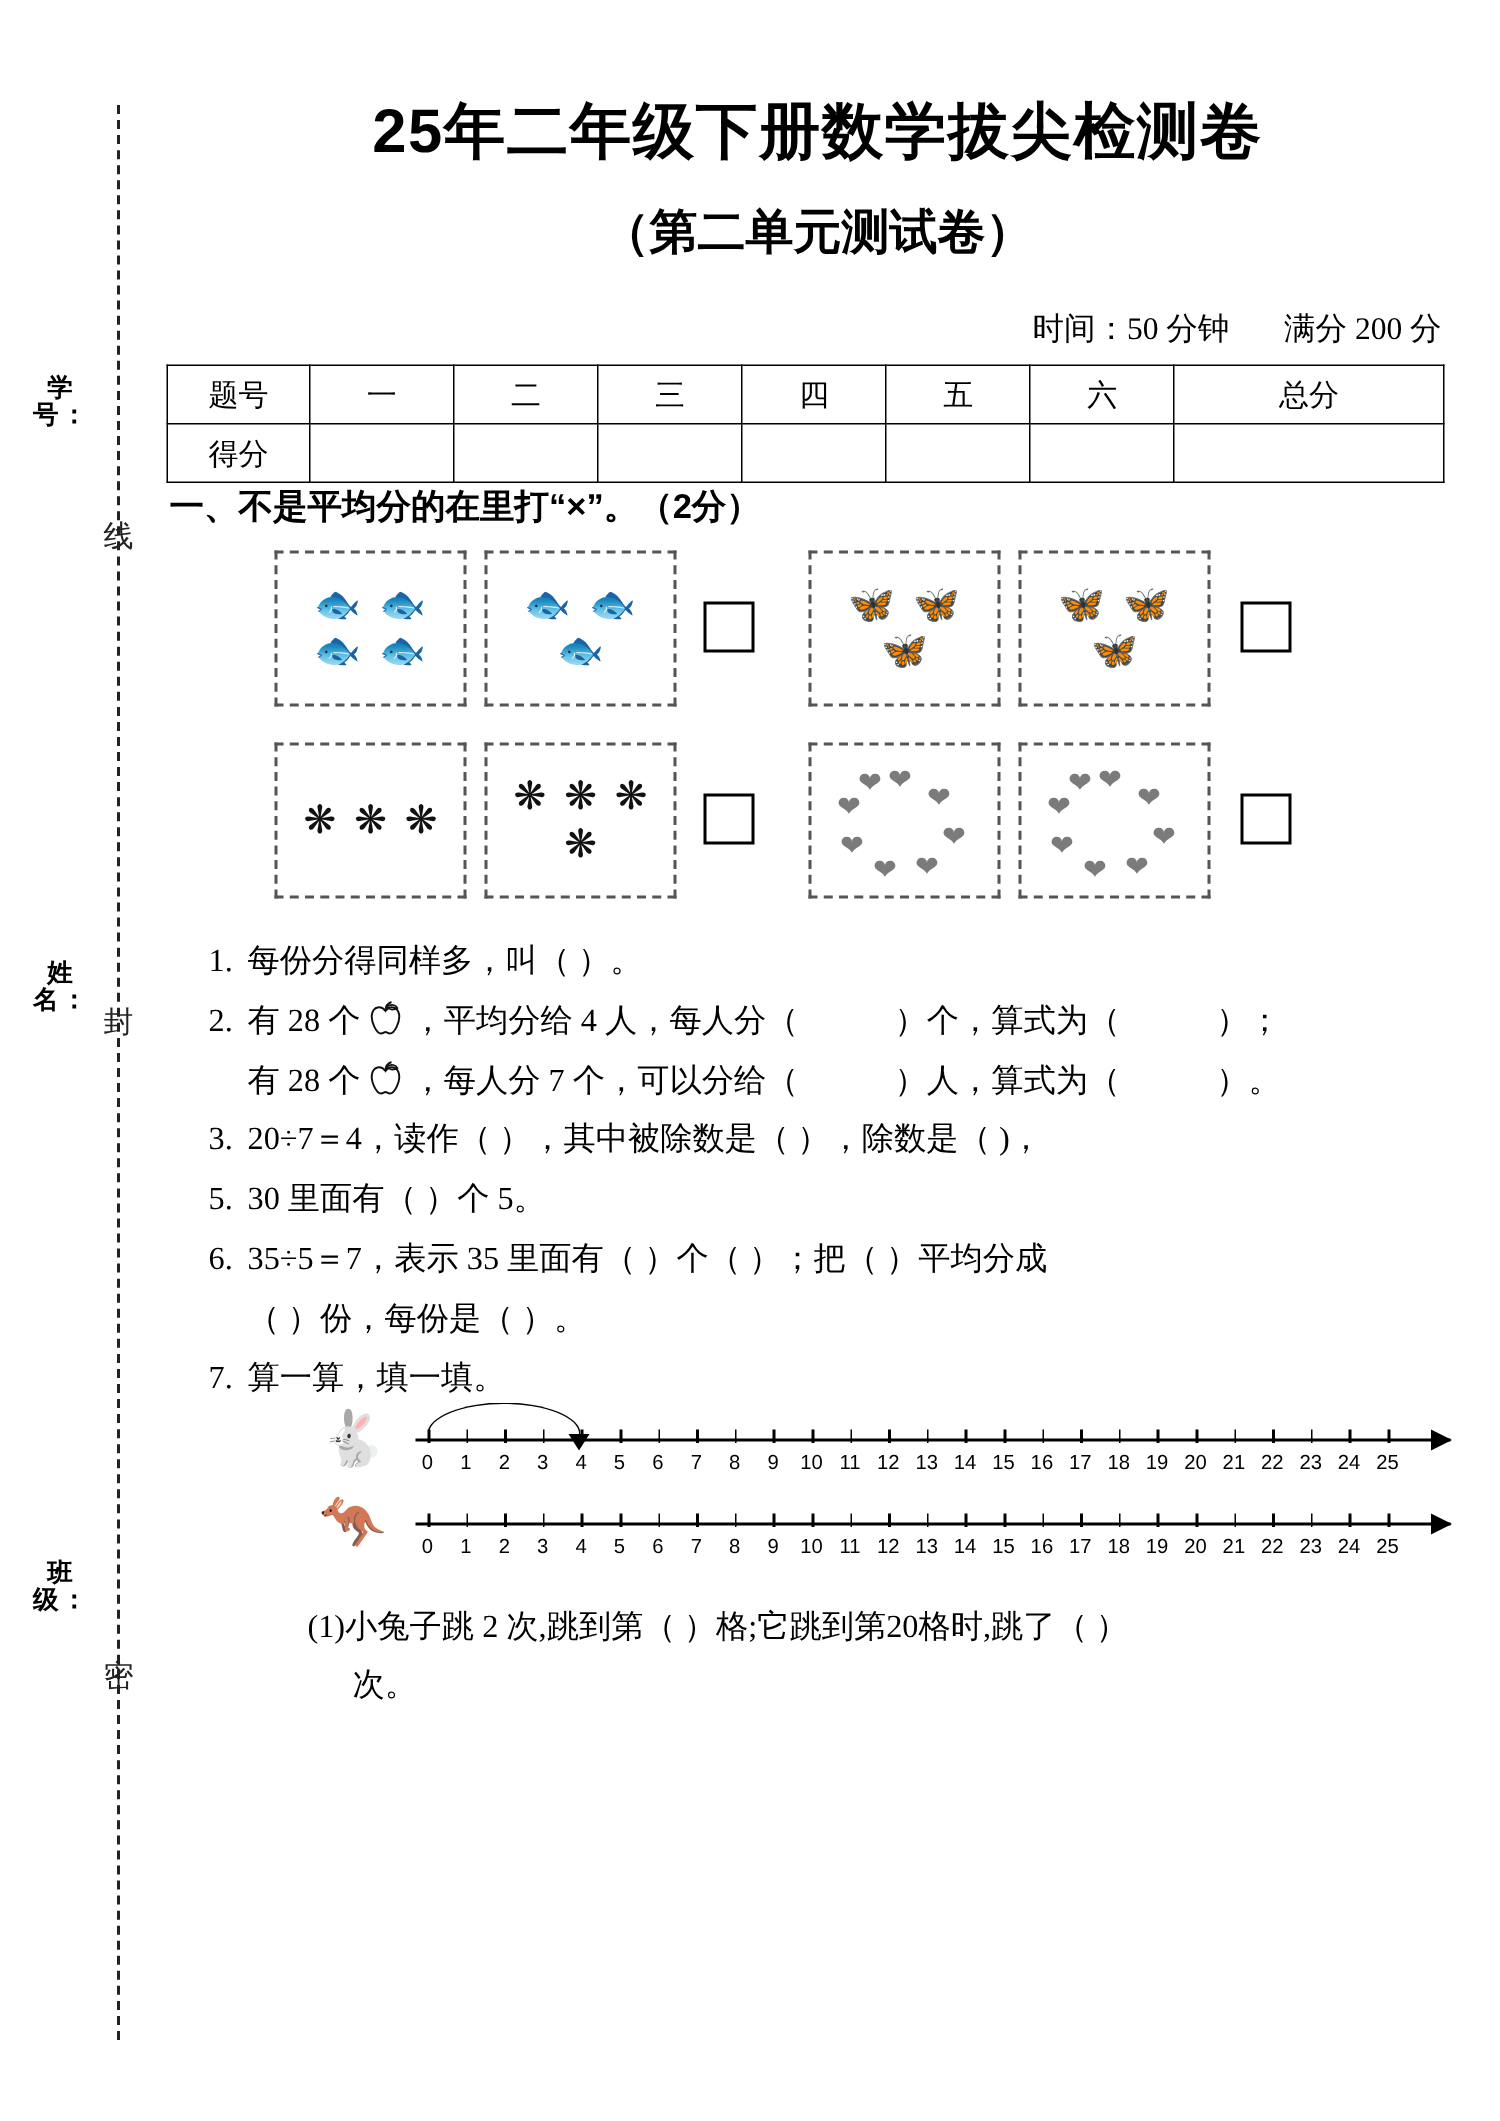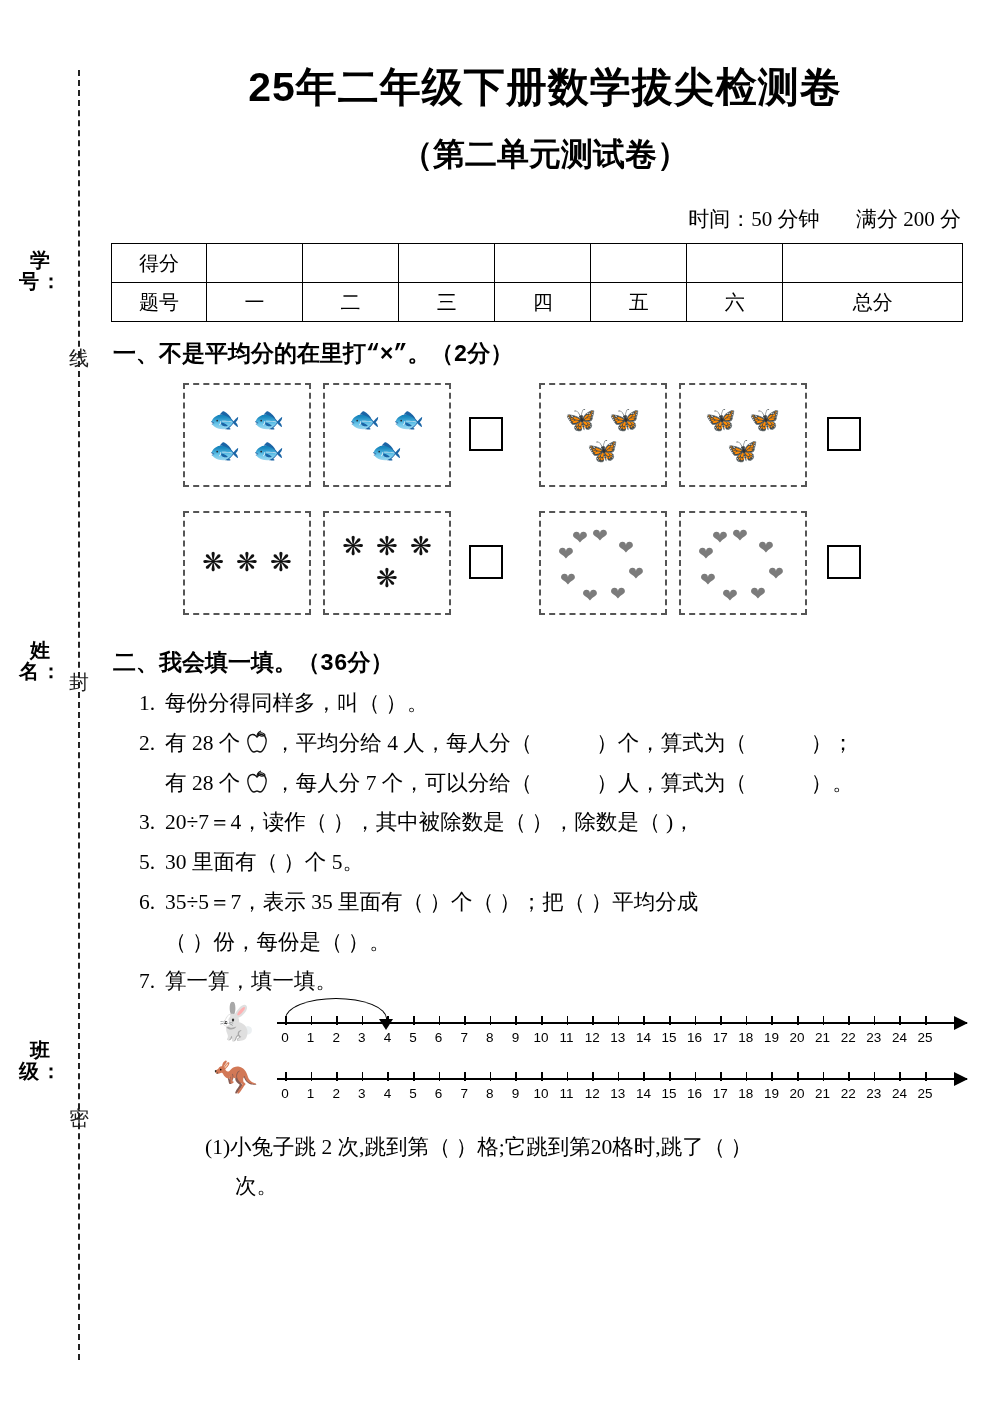--- a/index.html
+++ b/index.html
@@ -30,21 +30,21 @@
     top: 70px;
     height: 1290px;
     border-left: 2px dashed #222;
   }
   .seal-label {
     position: absolute;
     left: 18px;
     width: 46px;
     text-align: center;
     font-weight: bold;
-    font-size: 20px;
+    font-size: 17px;
     letter-spacing: 2px;
     line-height: 1.05;
     font-family: "Liberation Sans", sans-serif;
   }
   .seal-label span { display: block; }
   .seal-xh { top: 250px; }
   .seal-xm { top: 640px; }
   .seal-bj { top: 1040px; }
 
   .seal-word {
@@ -104,25 +104,24 @@
     border: 1px solid #000;
     height: 36px;
     text-align: center;
     font-size: 20px;
     font-family: "Liberation Sans", sans-serif;
   }
   td.hcell { width: 92px; }
 
   
   .sec-h {
-    margin-top: 16px;
     margin-left: 8px;
     font-size: 23px;
     font-weight: bold;
-    font-family: Liberation Mono, monospace;
+    font-family: Liberation Sans, sans-serif;
   }
 
   
   .q1wrap { margin-top: 12px; position: relative; height: 250px; }
   .picrow { position: absolute; left: 0; width: 880px; height: 120px; }
   .picrow.r1 { top: 0; }
   .picrow.r2 { top: 128px; }
 
   .dbox {
     position: absolute;
@@ -284,38 +283,38 @@
 
   <div class="meta-line">
     <span>时间：50 分钟</span>
     <span class="gap"></span>
     <span>满分 200 分</span>
   </div>
 
   <table class="score">
     <tbody>
         <tr>
-      <td class="hcell">得分</td>
-      <td></td>
-      <td></td>
-      <td></td>
-      <td></td>
-      <td></td>
-      <td></td>
-      <td></td>
-    </tr>
-    <tr>
       <td class="hcell">题号</td>
       <td>一</td>
       <td>二</td>
       <td>三</td>
       <td>四</td>
       <td>五</td>
       <td>六</td>
       <td>总分</td>
+    </tr>
+    <tr>
+      <td class="hcell">得分</td>
+      <td></td>
+      <td></td>
+      <td></td>
+      <td></td>
+      <td></td>
+      <td></td>
+      <td></td>
     </tr>
   </tbody>
     </table>
 
   <div class="sec-h">一、不是平均分的在里打“×”。（2分）</div>
 
   <div class="q1wrap">
 
     <div class="picrow r1">
       <div class="dbox" style="left:78px; top:2px; width:128px; height:104px;">
@@ -379,21 +378,20 @@
           <span style="left:34px; top:60px;">❤</span>
           <span style="left:12px; top:44px;">❤</span>
           <span style="left:10px; top:18px;">❤</span>
           <span style="left:24px; top:2px;">❤</span>
         </div>
       </div>
       <div class="ansbox" style="left:722px; top:36px;"></div>
     </div>
   </div>
 
-  <div class="sec-h">二、我会填一填。（36分）</div>
 
   <div class="qlist">
 
     <div class="q">
       <span class="idx">1.</span><span>每份分得同样多，叫（          ）。</span>
     </div>
 
     <div class="q">
       <span class="idx">2.</span><span>有 28 个</span><span class="apple">
         <svg viewBox="0 0 34 26" width="34" height="26" aria-hidden="true">

